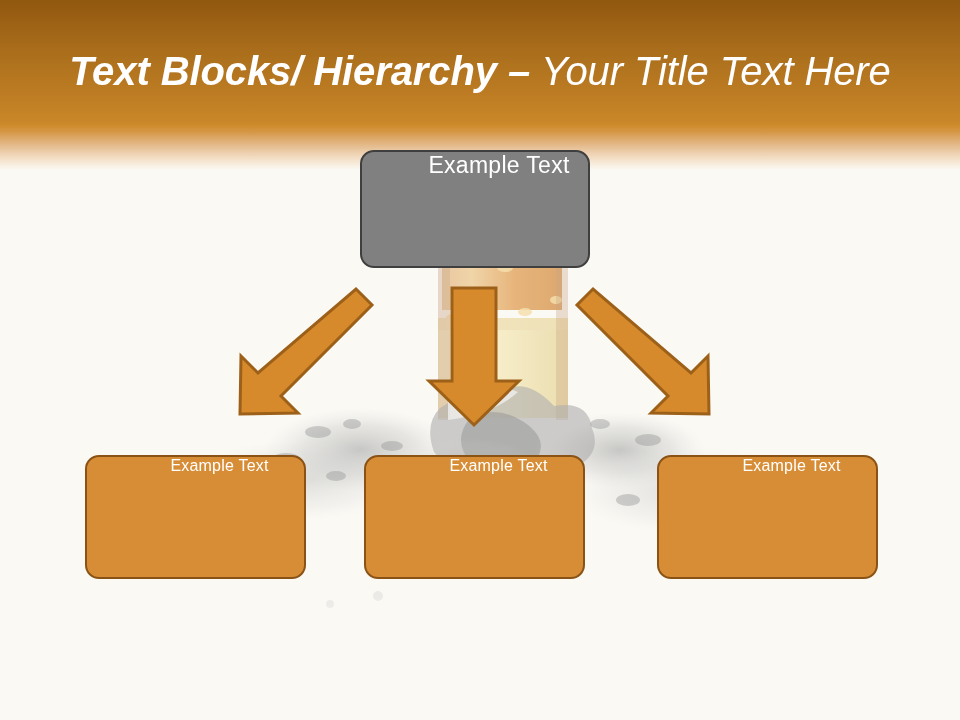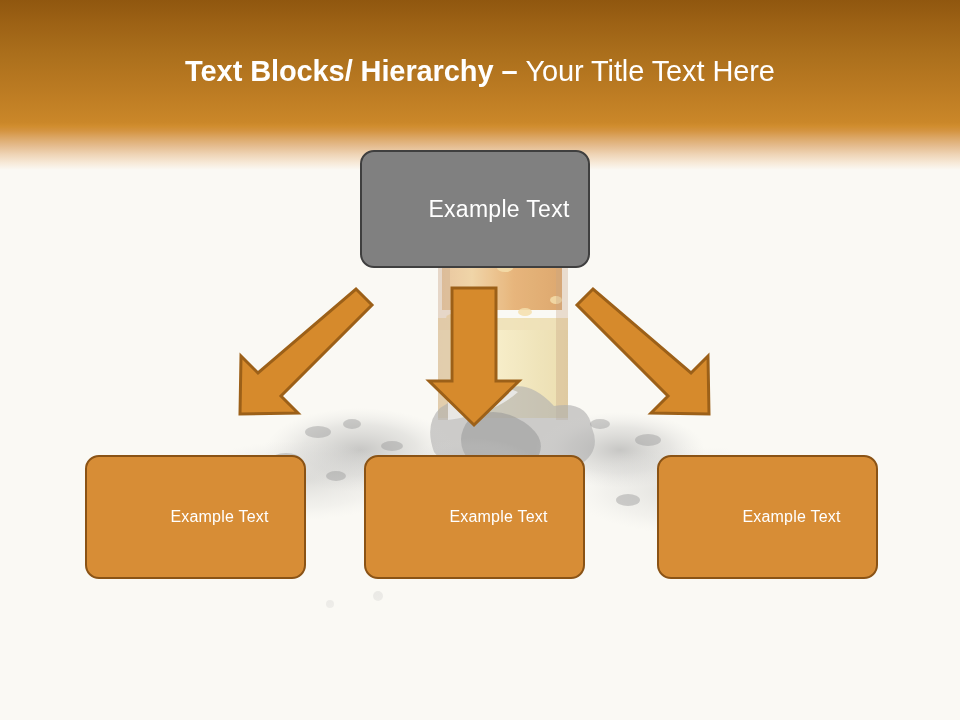--- a/index.html
+++ b/index.html
@@ -51,35 +51,36 @@
     z-index: 3;
   }
 
   .slide-title {
     position: absolute;
     left: 0;
     top: 50px;
     width: 960px;
     text-align: center;
     color: #ffffff;
-    font-size: 29px;
+    font-size: 40px;
     line-height: 42px;
     letter-spacing: -0.1px;
     white-space: nowrap;
     z-index: 4;
+    font-style: italic;
   }
   .slide-title .t-bold { font-weight: bold; }
   .slide-title .t-reg  { font-weight: normal; }
 
   
   .node {
     position: absolute;
     box-sizing: border-box;
     display: flex;
-    align-items: center;
+    align-items: flex-start;
     justify-content: center;
     border-radius: 14px;
     z-index: 6;
     color: #ffffff;
     text-align: center;
     padding-left: 48px;
   }
 
   .node-top {
     left: 360px;

